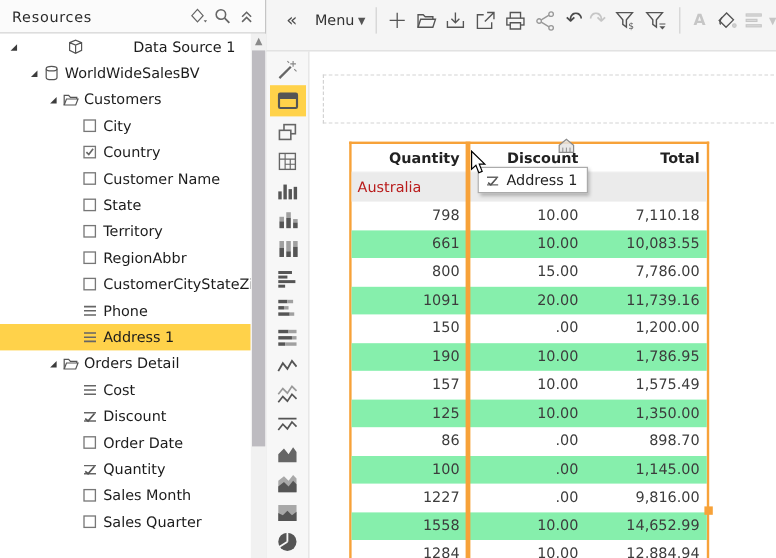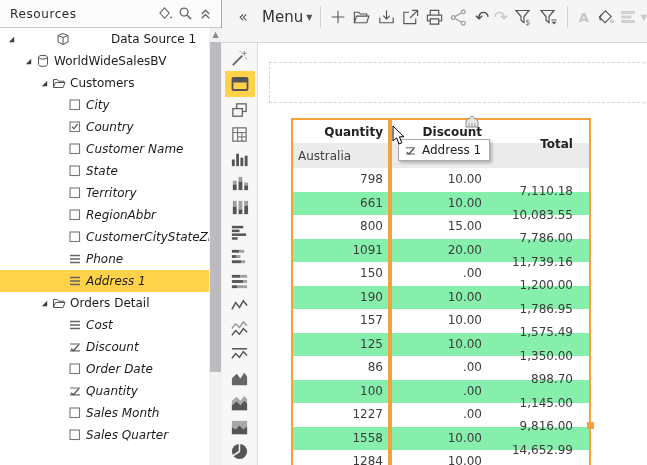--- a/index.html
+++ b/index.html
@@ -10,55 +10,55 @@
   #resources-panel { position:absolute; left:0; top:0; width:222px; height:465px; background:#fff; border-right:1px solid #a7a7a7; }
   .panel-header { position:absolute; left:0; top:0; right:0; height:28px; background:#fbfbfb; border-bottom:1px solid #c9c9c9; display:flex; align-items:center; padding:0 6px 0 10px; }
   .panel-title { flex:1; font-size:12px; color:#2b2b2b; letter-spacing:.6px; }
   .ph-btn { width:20px; height:20px; display:flex; align-items:center; justify-content:center; color:#666; }
   .tree { position:absolute; left:0; top:28px; width:209px; bottom:0; overflow:hidden; background:#fff; }
   .trow { height:22px; display:flex; align-items:center; white-space:nowrap; }
   .trow.sel { background:#FFD24A; }
   .exp { width:14px; height:12px; display:flex; align-items:center; justify-content:center; flex:0 0 14px; }
   .tico { width:16px; height:14px; display:flex; align-items:center; justify-content:center; flex:0 0 16px; }
   .tlabel { padding-left:3px; color:#1c1c1c; }
-  .lv0{ padding-left:4px;gap:37px; } .lv1{ padding-left:21px; } .lv2{ padding-left:37px; } .lv3{ padding-left:53px;font-style:italic; }
+  .lv0{ padding-left:4px;gap:37px; } .lv1{ padding-left:21px; } .lv2{ padding-left:37px; } .lv3{ padding-left:53px; }
 
   
   .vscroll { position:absolute; left:209px; top:28px; width:13px; bottom:0; background:#f1f1f1; }
   .vscroll .up { position:absolute; top:0; left:0; right:0; height:13px; display:flex; align-items:center; justify-content:center; color:#8a8a8a; font-size:8px; }
   .vscroll .thumb { position:absolute; left:1px; right:1px; top:14px; height:330px; background:#bdbbc0; }
 
   
   #main-toolbar { position:absolute; left:222px; top:0; right:0; height:43px; background:#f5f5f5; border-bottom:1px solid #d6d6d6; display:flex; align-items:flex-start; padding-top:6px; }
   .tb { height:22px; display:flex; align-items:center; justify-content:center; color:#555; }
   .tb svg { display:block; }
   .tb.txt { font-size:15px; color:#4a4a4a; }
   .tb.disabled { color:#c6c6c6; }
   .tb.disabled svg * { stroke:#c6c6c6 !important; fill-opacity:.4; }
   .tbsep { width:1px; height:22px; background:#d2d2d2; margin:0 8px; }
-  .menu-label { font-size:15px; color:#333; }
+  .menu-label { font-size:12px; color:#333; }
   .caret { font-size:8px; color:#555; margin-left:3px; }
 
   
   #toolbox { position:absolute; left:222px; top:43px; width:36px; bottom:0; background:#f7f7f7; border-right:1px solid #ddd; display:flex; flex-direction:column; align-items:center; padding-top:4px; }
   .tool { width:30px; height:23px; margin-bottom:1.5px; display:flex; align-items:center; justify-content:center; }
   .tool.sel { background:#FFD24A; height:26px; }
   .tool svg { display:block; }
 
   
   #canvas { position:absolute; left:258px; top:43px; right:0; bottom:0; background:#fff; overflow:hidden; }
   .placeholder { position:absolute; left:11px; top:19px; right:-3px; height:41px; border:1px dashed #d3d3d3; }
 
   .dtable { position:absolute; left:33px; top:75px; width:300px; height:360px; background:#fff; border:2px solid #F7A239; border-bottom:none; }
   .thead { display:flex; height:24px; border-bottom:1px solid #ececec; font-weight:bold; color:#222; }
   .thead .hc { line-height:24px; text-align:right; }
   .c0 { width:98px; padding-right:8px; }
   .c1 { width:99px; padding-right:8px; }
-  .c2 { width:99px; padding-right:16px;margin-top:12px; }
-  .grow { height:24px; line-height:24px; background:#ebebeb; color:#404040; padding-left:5px; }
+  .c2 { width:99px; padding-right:6px; }
+  .grow { height:24px; line-height:24px; background:#ebebeb; color:#b91c1c; padding-left:5px; }
   .drow { height:23.5px; display:flex; color:#3c3c3c; }
   .drow .c0,.drow .c1,.drow .c2 { text-align:right; line-height:23.5px; }
   .drow.alt { background:#86efac; }
   .dropline { position:absolute; left:95px; top:-2px; bottom:0; width:4px; background:#F7A239; }
   .handle { position:absolute; right:-5px; top:302px; width:7px; height:7px; background:#F7A239; }
 
   .drop-caret { position:absolute; left:206px; top:72px; }
   .cursor { position:absolute; left:134px; top:82px; }
   .dragtip { position:absolute; left:140px; top:96px; height:22px; background:#fff; border:1px solid #ababab; box-shadow:2px 2px 3px rgba(0,0,0,.25); display:flex; align-items:center; padding:0 8px 0 5px; gap:5px; color:#222; white-space:nowrap; }
 </style>

